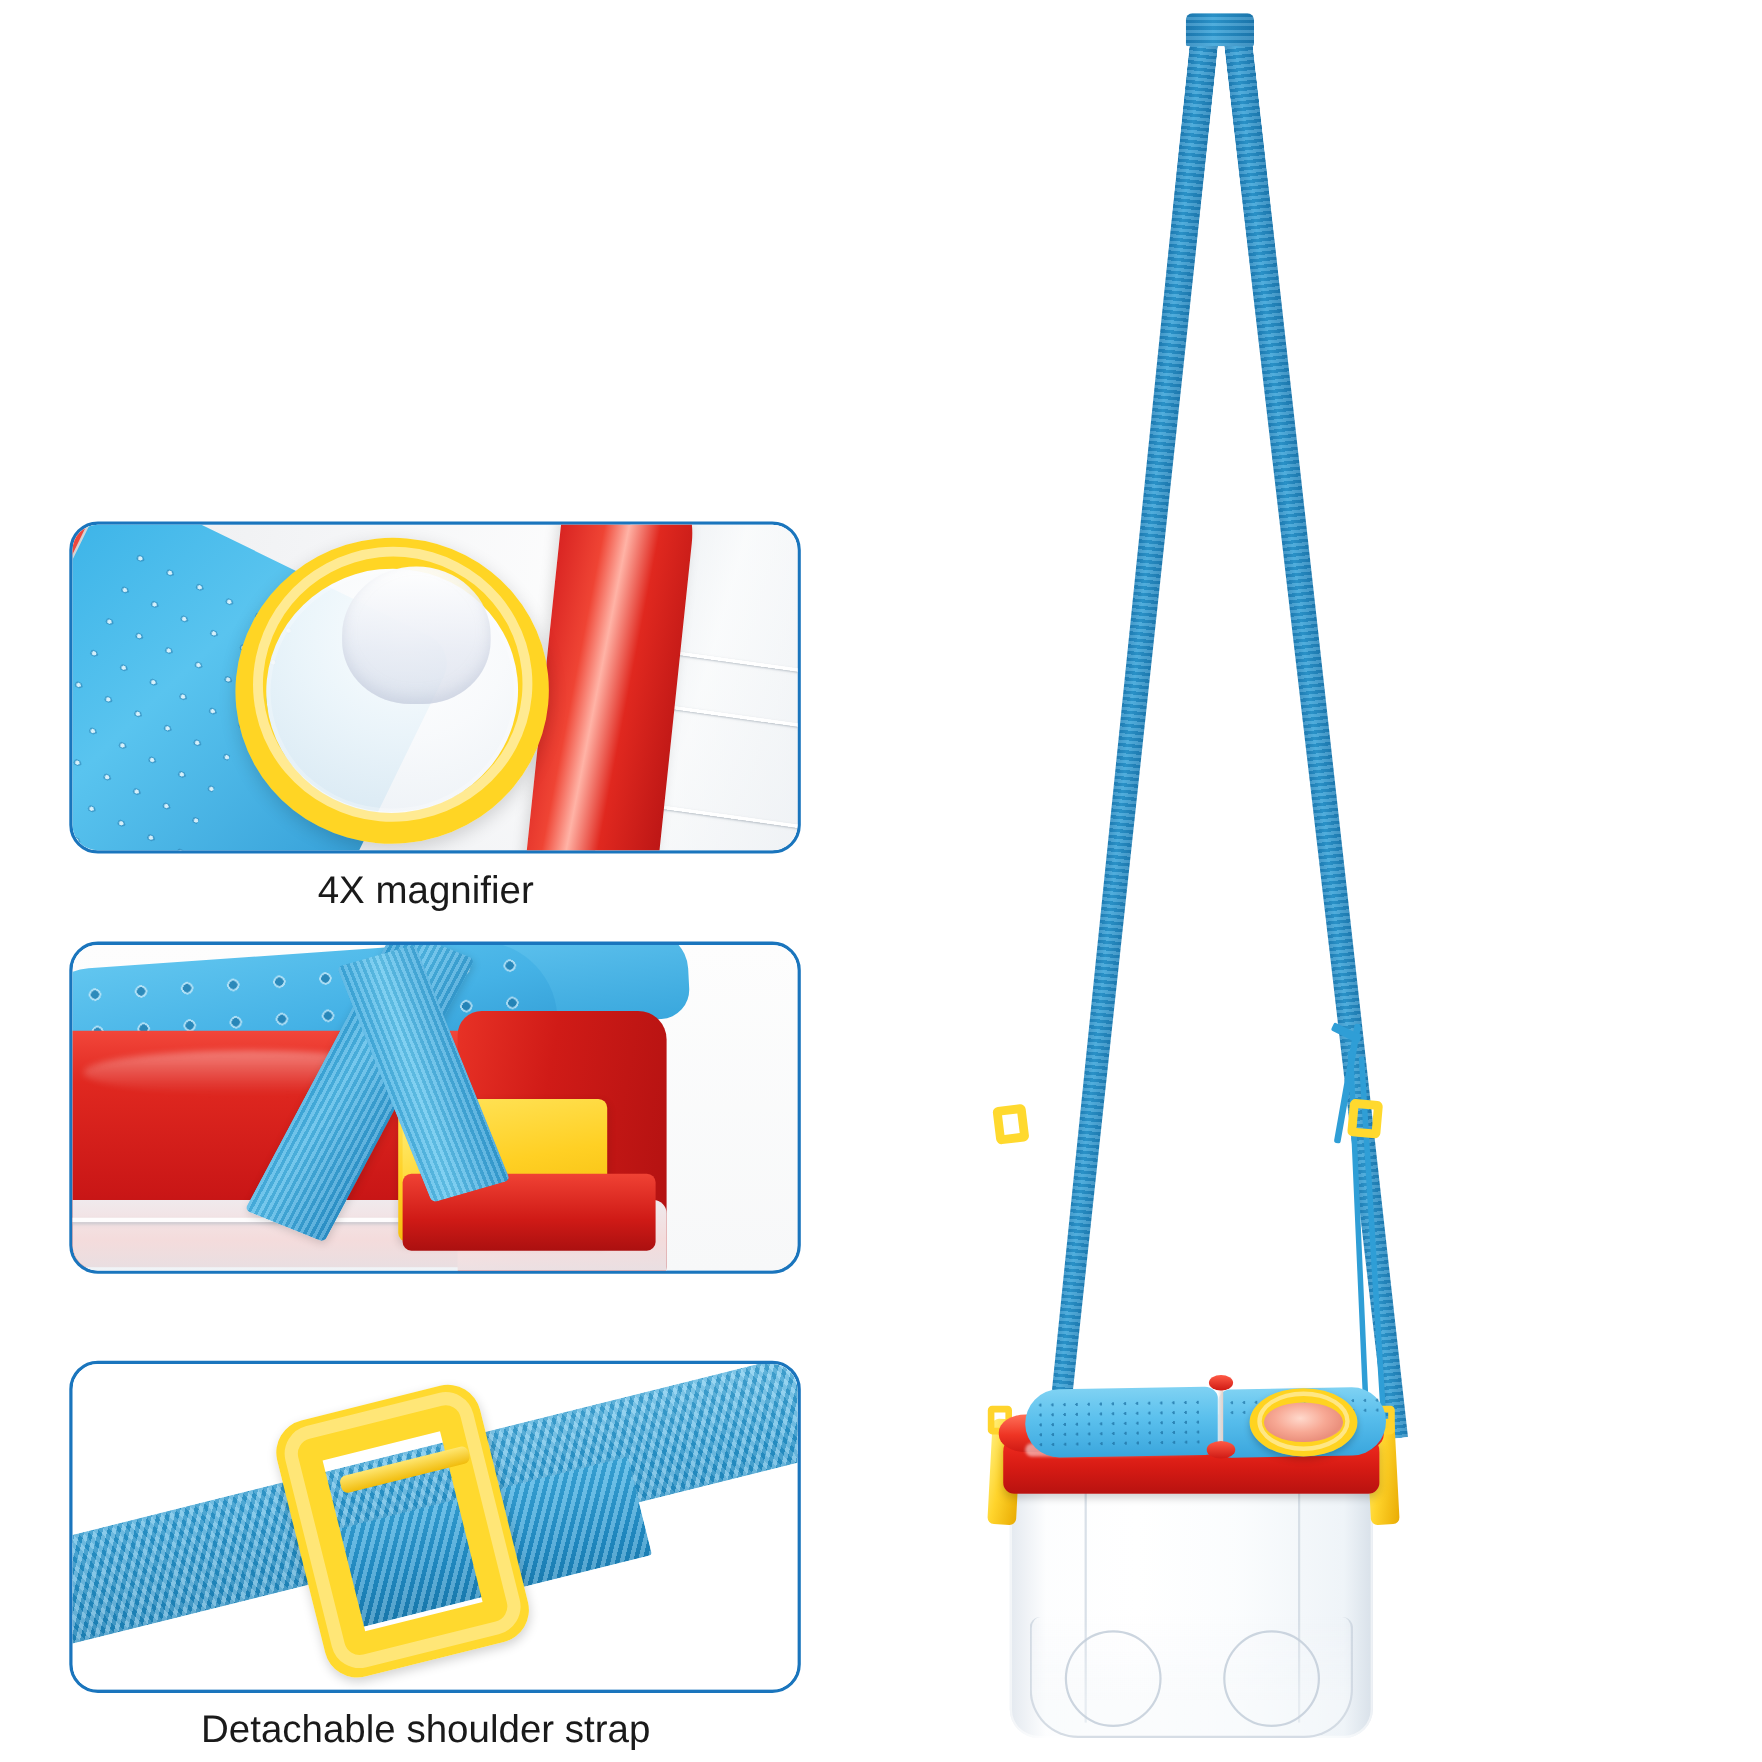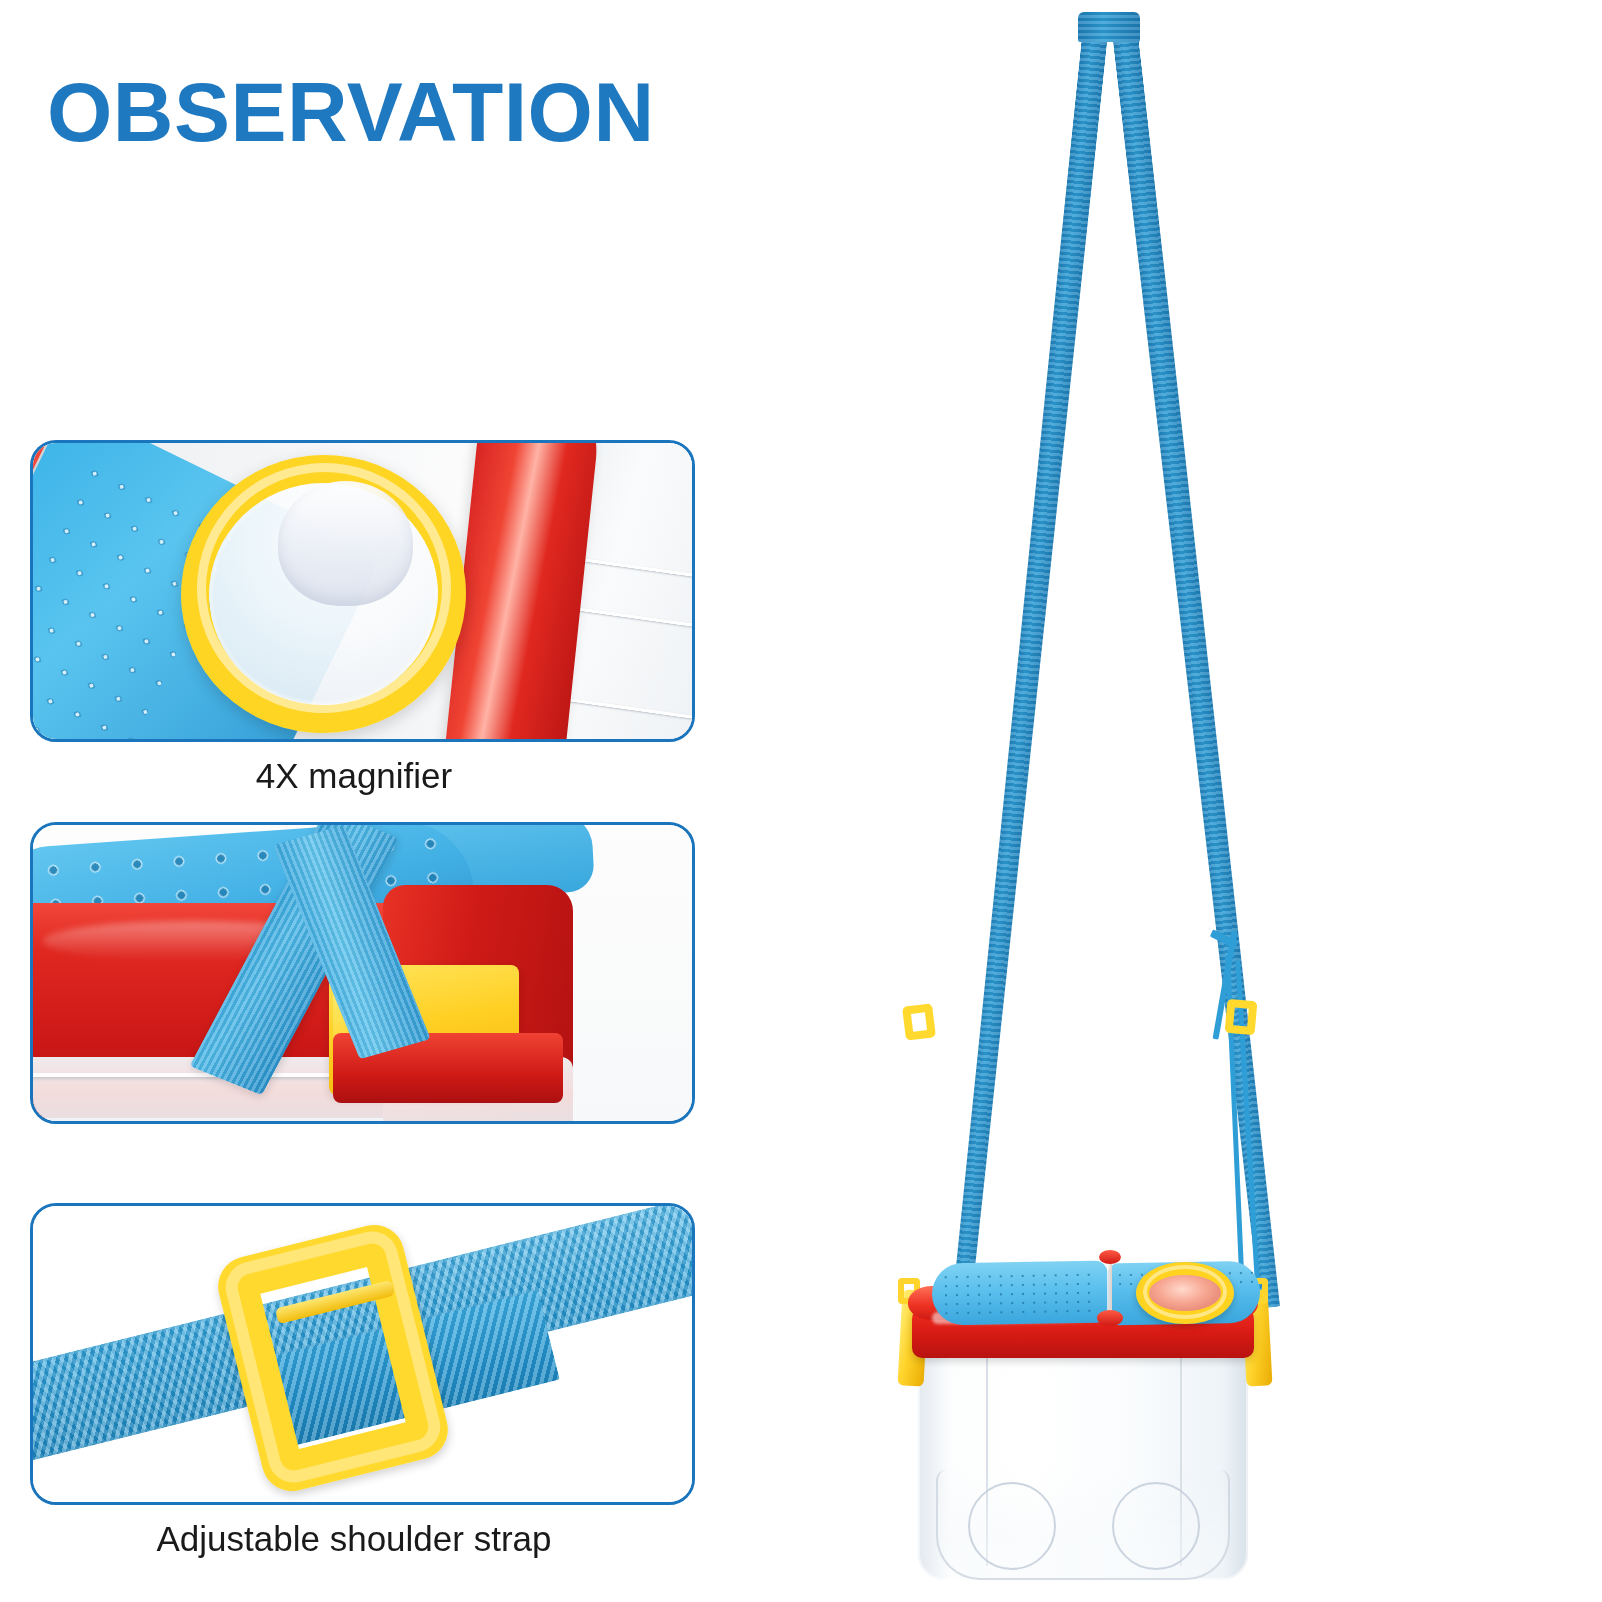--- a/index.html
+++ b/index.html
@@ -27,22 +27,23 @@
     font-size: 84px;
     line-height: 1.06;
     font-weight: bold;
     letter-spacing: 0.5px;
     white-space: nowrap;
   }
 
   
   .feature {
     position: absolute;
-    left: 30px;
+    left: 63px;
     width: 648px;
+    margin-top: 34px;
   }
   #feature-0 { top: 440px; }
   #feature-1 { top: 822px; }
   #feature-2 { top: 1203px; }
 
   .thumb {
     width: 665px;
     height: 302px;
     border: 3px solid #1a75bd;
     border-radius: 26px;
@@ -510,21 +511,20 @@
     border-radius: 4px;
     box-sizing: border-box;
   }
   #clip-loop-left  { left: 58px; top: 1278px; }
   #clip-loop-right { left: 406px; top: 1278px; }
 </style>
 </head>
 <body>
 
 <div id="title-block">
-  <div class="title-line">OBSERVATION</div>
 </div>
 
 <div class="feature" id="feature-0">
   <div class="thumb">
     <div class="p1-bg"></div>
     <div class="p1-clear"></div>
     <div class="p1-clearline" style="top:120px"></div>
     <div class="p1-clearline" style="top:170px"></div>
     <div class="p1-clearline" style="top:262px"></div>
     <div class="p1-redright"></div>
@@ -559,21 +559,21 @@
 
 <div class="feature" id="feature-2">
   <div class="thumb">
     <div class="p3-bg"></div>
     <div class="p3-strap"></div>
     <div class="p3-strap-under"></div>
     <div class="p3-buckle"></div>
     <div class="p3-buckle-hi"></div>
     <div class="p3-bar"></div>
   </div>
-  <div class="caption">Adjustable shoulder strap</div>
+  <div class="caption">Detachable shoulder strap</div>
 </div>
 
 <div id="product">
   <div class="strap-seg" id="strap-left"></div>
   <div class="strap-seg" id="strap-right"></div>
   <div class="strap-seg" id="strap-fold"></div>
 
   <div class="strap-tail" id="tail-c"></div>
   <div class="strap-tail" id="tail-d"></div>
   <div class="strap-tail" id="tail-a"></div>

